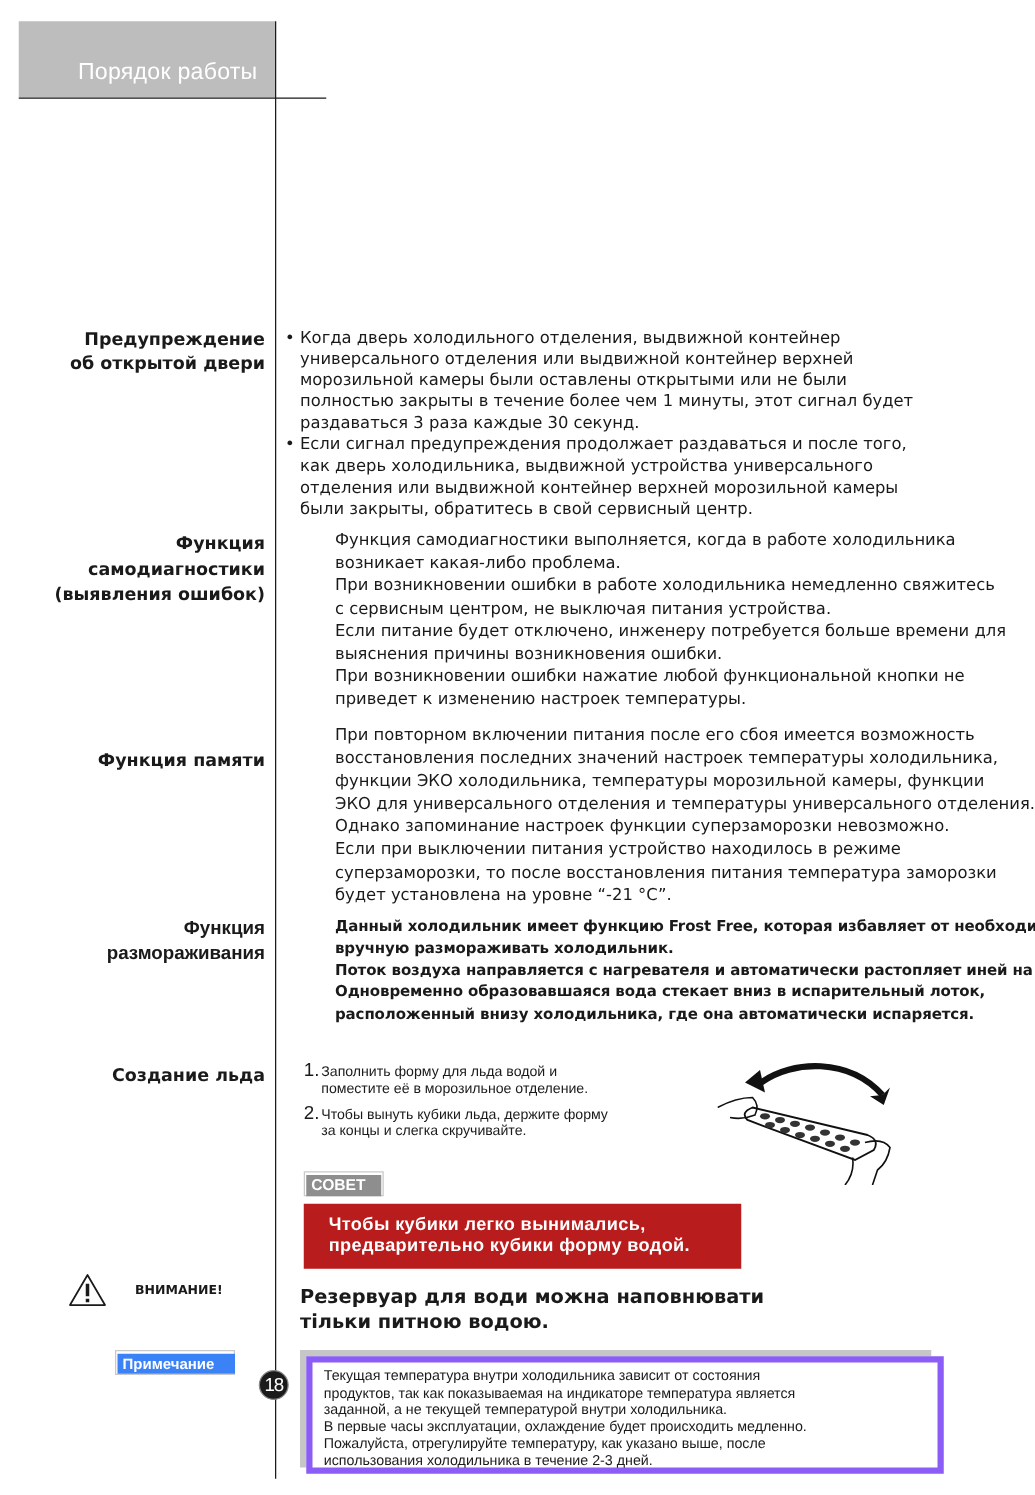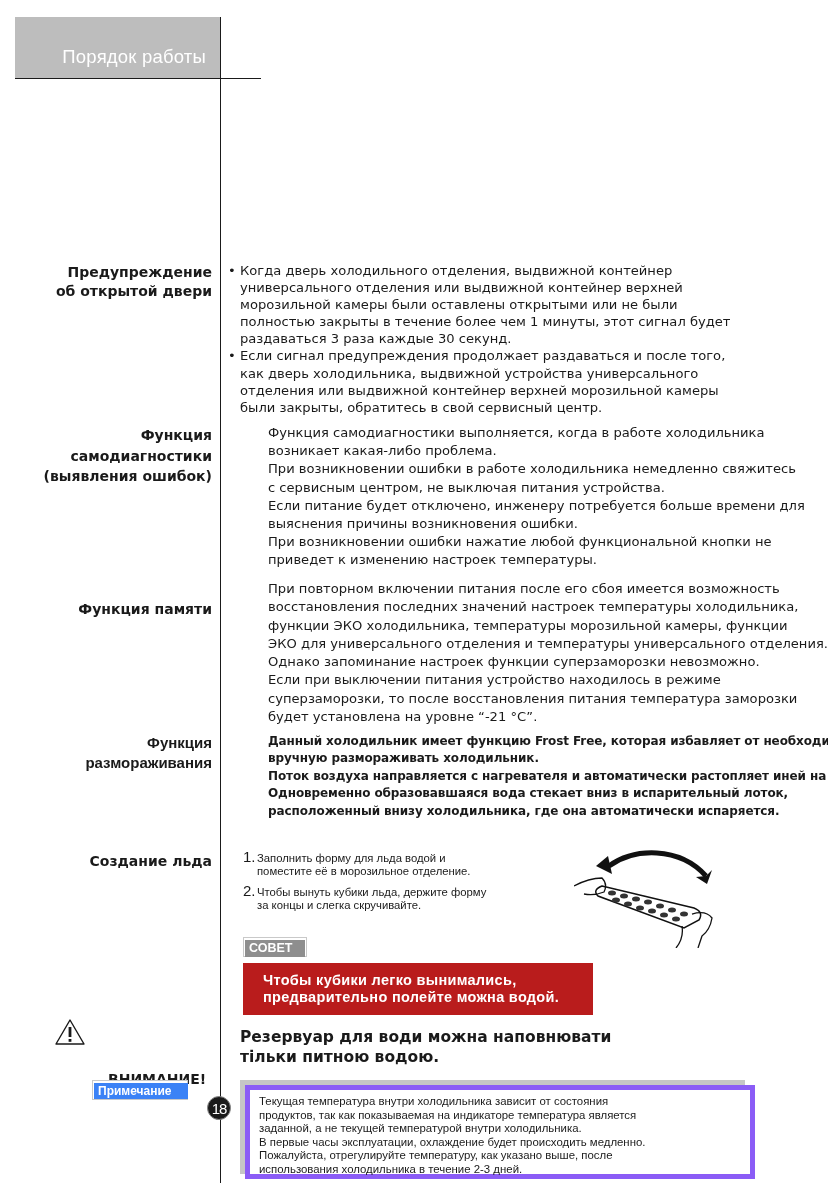--- a/index.html
+++ b/index.html
@@ -32,21 +32,21 @@
   .tip-tab { position: absolute; left: 243px; top: 937px; width: 64px; height: 20px; }
   .tip-tab .shadow { position: absolute; left: 0; top: 0; width: 62px; height: 18px; border: 1px solid #c9c9c9; background: #fff; }
   .tip-tab .tab { position: absolute; left: 2px; top: 3px; width: 60px; height: 17px; background: #8e8e8e; color: #fff;
                   font-family: "Liberation Sans", sans-serif; font-weight: bold; font-size: 12.5px; line-height: 17px; padding-left: 4px; box-sizing: border-box; }
   .tip-box { position: absolute; left: 243px; top: 963px; width: 350px; height: 52px; background: #b91c1c; }
   .tip-text { position: absolute; left: 20px; top: 9px; color: #ffffff; font-family: "Liberation Sans", sans-serif;
               font-weight: bold; font-size: 14.5px; line-height: 17px; white-space: nowrap; letter-spacing: 0.3px; }
 
   .ice-illustration { position: absolute; left: 574px; top: 848px; width: 150px; height: 100px; }
 
-  .warn-label { position: absolute; left: 108px; top: 1027px; font-size: 14px; font-weight: bold; color: #1a1a1a; white-space: nowrap; margin-top: 44px; }
+  .warn-label { position: absolute; left: 108px; top: 1027px; font-size: 10px; font-weight: bold; color: #1a1a1a; white-space: nowrap; }
   .warn-icon { position: absolute; left: 54px; top: 1018px; width: 32px; height: 28px; }
   .warn-text { position: absolute; left: 240px; top: 1027px; font-size: 15.5px; font-weight: bold; line-height: 20px; color: #1a1a1a; white-space: nowrap; }
 
   .note-tab { position: absolute; left: 92px; top: 1080px; width: 96px; height: 20px; }
   .note-tab .shadow { position: absolute; left: 0; top: 0; width: 94px; height: 18px; border: 1px solid #c9c9c9; background: #fff; }
   .note-tab .tab { position: absolute; left: 2px; top: 3px; width: 94px; height: 16px; background: #3b82f6; color: #fff;
                    font-family: "Liberation Sans", sans-serif; font-weight: bold; font-size: 12px; line-height: 16px; padding-left: 4px; box-sizing: border-box; }
 
   .page-number { position: absolute; left: 207px; top: 1096px; width: 24px; height: 24px; border-radius: 50%;
                  background: #1a1a1a; border: 1px solid #888; color: #fff; font-family: "Liberation Sans", sans-serif;
@@ -174,21 +174,21 @@
   <path d="M108 78 Q110 90 102 100" fill="none" stroke="#111" stroke-width="1.3"></path>
 </svg>
 
 <div class="tip-tab">
   <div class="shadow"></div>
   <div class="tab">СОВЕТ</div>
 </div>
 <div class="tip-box">
   <div class="tip-text">
     <div>Чтобы кубики легко вынимались,</div>
-    <div>предварительно полейте можна водой.</div>
+    <div>предварительно кубики форму водой.</div>
   </div>
 </div>
 
 <svg class="warn-icon" viewBox="0 0 32 28">
   <path d="M16 2 L30 26 L2 26 Z" fill="none" stroke="#1a1a1a" stroke-width="1.4" stroke-linejoin="round"></path>
   <rect x="14.6" y="9" width="2.8" height="10" fill="#1a1a1a"></rect>
   <rect x="14.6" y="21" width="2.8" height="2.8" fill="#1a1a1a"></rect>
 </svg>
 <div class="warn-label">ВНИМАНИЕ!</div>
 <div class="warn-text">

